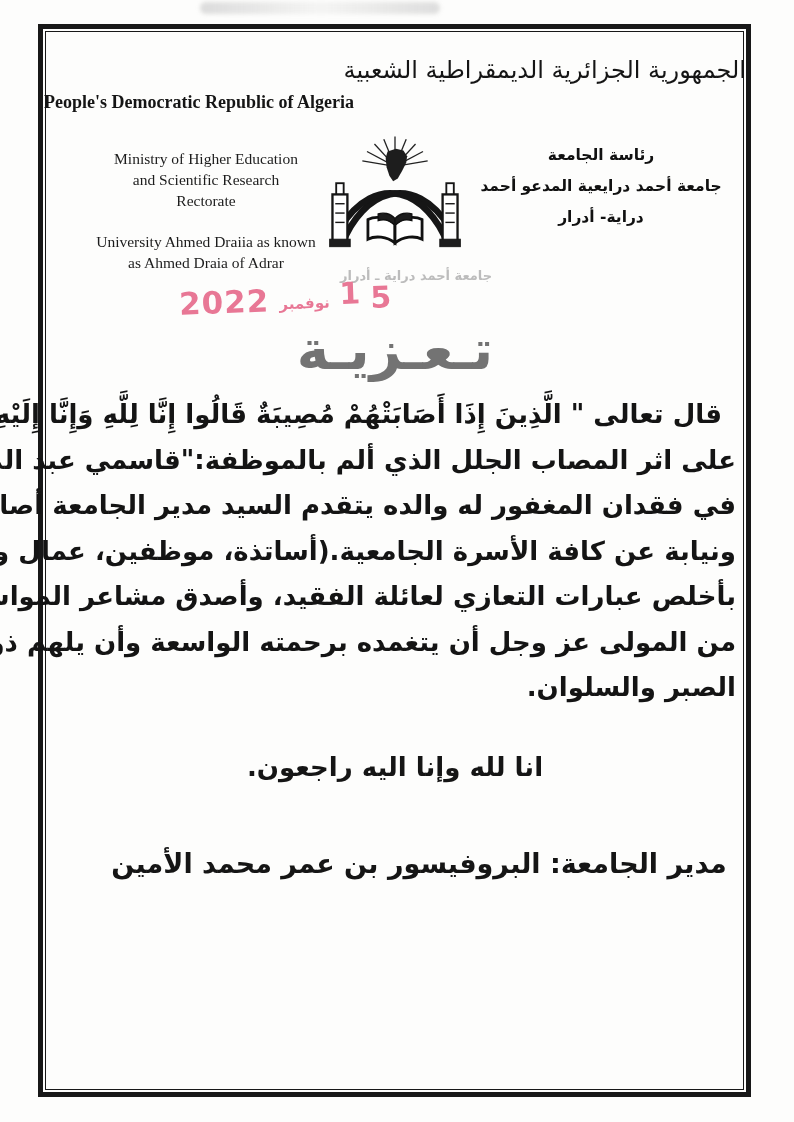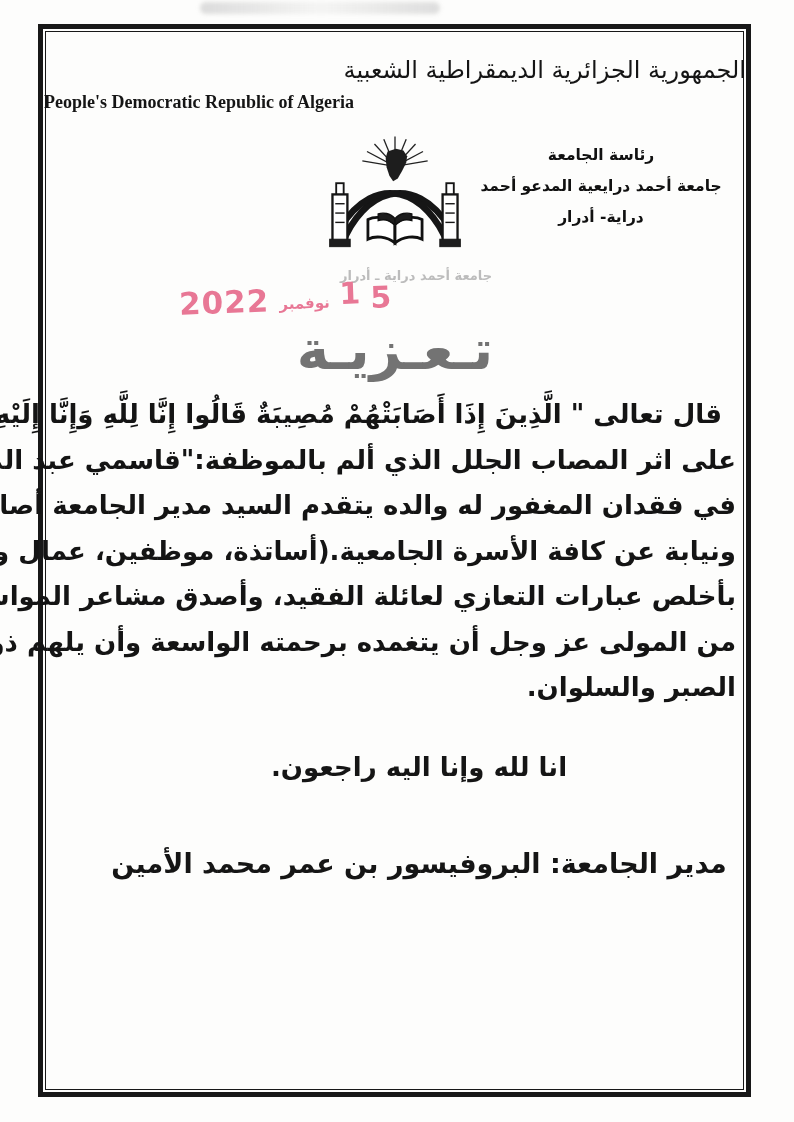--- a/index.html
+++ b/index.html
@@ -83,21 +83,21 @@
     direction:rtl;text-align:right;
     font-size:26px;font-weight:700;line-height:45.5px;
     color:#141414;
   }
   .body-text .bline{white-space:nowrap;}
   .body-text .bline.first{padding-right:14px;}
 
   .closing{
     position:absolute;top:722px;left:0;width:100%;
     text-align:center;direction:rtl;
-    font-size:26px;font-weight:700;padding-left:24px;
+    font-size:26px;font-weight:700;
   }
 
   .signature{
     position:absolute;top:818px;left:0;width:100%;
     text-align:center;direction:rtl;
     padding-left:48px;box-sizing:border-box;
     font-size:27px;font-weight:700;
   }
 </style>
 </head>
@@ -107,20 +107,28 @@
 
 <div class="frame-outer">
   <div class="frame-inner"></div>
 </div>
 
 <div class="content">
 
   <div class="hdr-ar">الجمهورية الجزائرية الديمقراطية الشعبية</div>
   <div class="hdr-en">People's Democratic Republic of Algeria</div>
 
+  <div class="block-left">
+    <div>Ministry of Higher Education</div>
+    <div>and Scientific Research</div>
+    <div>Rectorate</div>
+    <div class="gap"></div>
+    <div>University Ahmed Draiia as known</div>
+    <div>as Ahmed Draia of Adrar</div>
+  </div>
 
   <div class="block-right">
     <div>رئاسة الجامعة</div>
     <div>جامعة أحمد درايعية المدعو أحمد دراية- أدرار</div>
   </div>
 
   <div class="logo-wrap">
     <svg viewBox="0 0 150 140" width="140" height="140" aria-hidden="true">
 
       <g stroke="#222" stroke-width="1.4">

